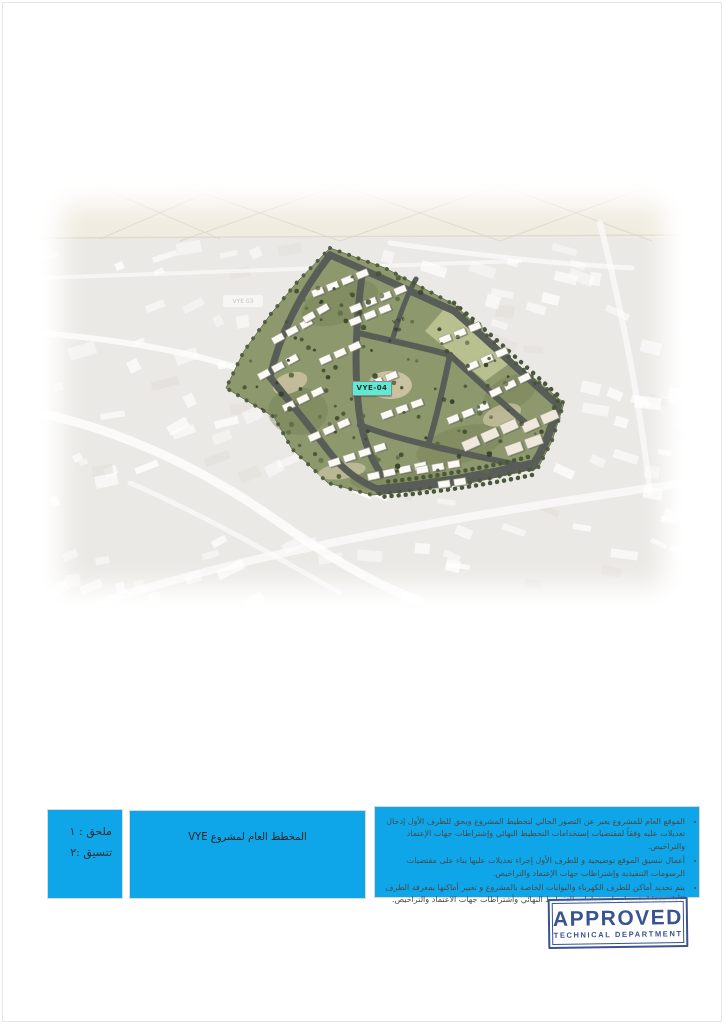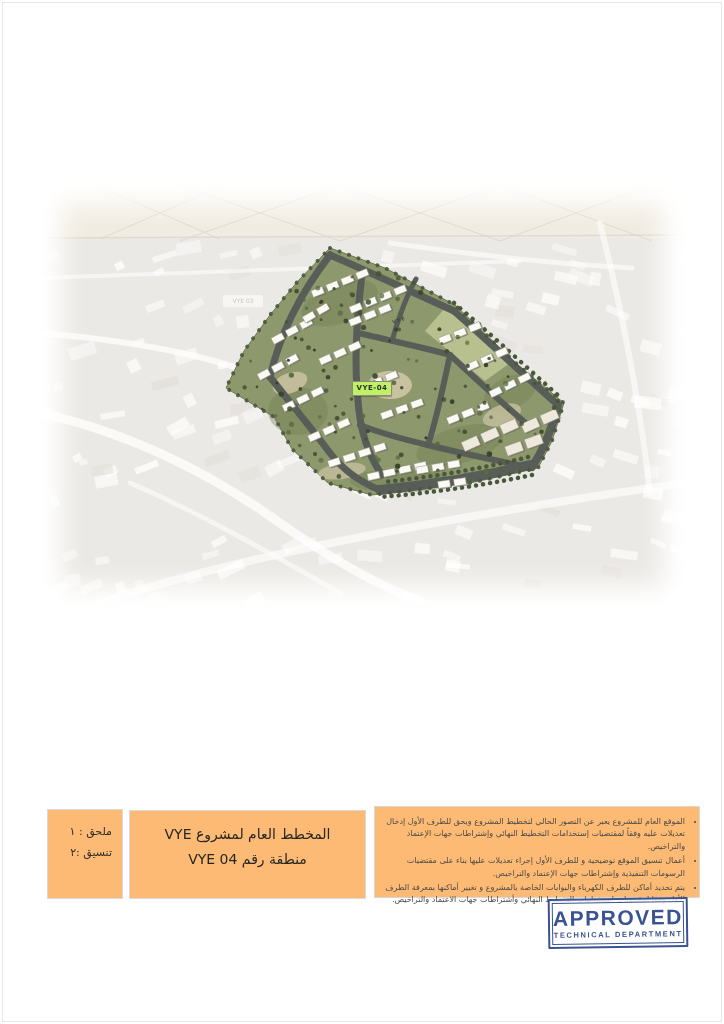--- a/index.html
+++ b/index.html
@@ -9,40 +9,40 @@
     box-shadow:inset 0 0 0 1px #eceat, inset 0 0 0 1px #ececea;
   }
   .page-frame{position:absolute;inset:2px;border:1px solid #e7e6e3;pointer-events:none;}
 
   
   .map{position:absolute;left:40px;top:183px;width:645px;height:425px;}
   .map svg{position:absolute;left:0;top:0;filter:blur(.35px) saturate(.95);}
   .map-feather{position:absolute;inset:-2px;box-shadow:inset 0 0 26px 24px #ffffff;pointer-events:none;}
   .site-label{
     position:absolute;left:312px;top:198px;width:38px;height:13px;
-    background:#bef264;border:1px solid #8a8a80;border-radius:1px;
+    background:#5eead4;border:1px solid #8a8a80;border-radius:1px;
     font-size:7px;font-weight:bold;color:#2f2f2b;text-align:center;line-height:13px;
     letter-spacing:.5px;box-shadow:0 1px 1px rgba(60,60,50,.4);
   }
   .faded-pill{
     position:absolute;left:183px;top:112px;width:40px;height:12px;
     background:rgba(255,255,255,.75);border-radius:2px;
     font-size:6px;color:#bdbbb4;text-align:center;line-height:12px;opacity:.8;filter:blur(.3px);
   }
   .lawn-label{
     position:absolute;left:352px;top:134px;font-size:5px;font-weight:bold;color:#39422c;
     transform:rotate(-18deg);letter-spacing:1px;opacity:.9;
   }
 
   
-  .ibox{position:absolute;background:#fdba74;border:1px solid #dbd9d5;box-sizing:border-box;}
+  .ibox{position:absolute;background:#0ea5e9;border:1px solid #dbd9d5;box-sizing:border-box;}
   .annex-box{left:47px;top:809px;width:76px;height:90px;}
   .annex-inner{padding:12px 10px 0 0;text-align:right;font-size:11px;color:#2e2e2c;line-height:1.9;direction:rtl;}
   .title-box{left:129px;top:810px;width:237px;height:89px;}
-  .title-inner{padding-top:11px;text-align:center;direction:rtl;color:#262624;font-size:14px;line-height:1.75;}
+  .title-inner{padding-top:17px;text-align:center;direction:rtl;color:#262624;font-size:10px;line-height:1.75;}
   .notes-box{left:374px;top:806px;width:326px;height:92px;}
   .notes-list{
     margin:9px 14px 0 8px;padding:0;direction:rtl;text-align:right;
     font-size:8px;color:#4a4a46;line-height:1.55;list-style:disc;list-style-position:outside;
   }
   .notes-list li{margin:0 0 2px 0;padding:0;}
 
   
   .stamp{
     position:absolute;left:548px;top:898px;width:140px;height:50px;
@@ -549,21 +549,20 @@
   <div class="ibox annex-box">
     <div class="annex-inner">
       <div>ملحق : ١</div>
       <div>تنسيق :٢</div>
     </div>
   </div>
 
   <div class="ibox title-box">
     <div class="title-inner">
       <div>المخطط العام  لمشروع VYE</div>
-      <div>منطقة رقم  VYE 04</div>
     </div>
   </div>
 
   <div class="ibox notes-box">
     <ul class="notes-list">
         <li>الموقع العام للمشروع يعبر عن التصور الحالي لتخطيط المشروع ويحق للطرف الأول إدخال تعديلات عليه وفقاً لمقتضيات إستخدامات التخطيط النهائي وإشتراطات جهات الإعتماد والتراخيص.</li>
         <li>أعمال تنسيق الموقع توضيحية و للطرف الأول إجراء تعديلات عليها بناء على مقتضيات الرسومات التنفيذية وإشتراطات جهات الإعتماد والتراخيص.</li>
         <li>يتم تحديد أماكن للطرف الكهرباء والبوابات الخاصة بالمشروع و تغيير أماكنها بمعرفة الطرف الأول وفقا لمقتضيات استخدامات التخطيط النهائي وأشتراطات جهات الاعتماد والتراخيص.</li>
       </ul>
   </div>

